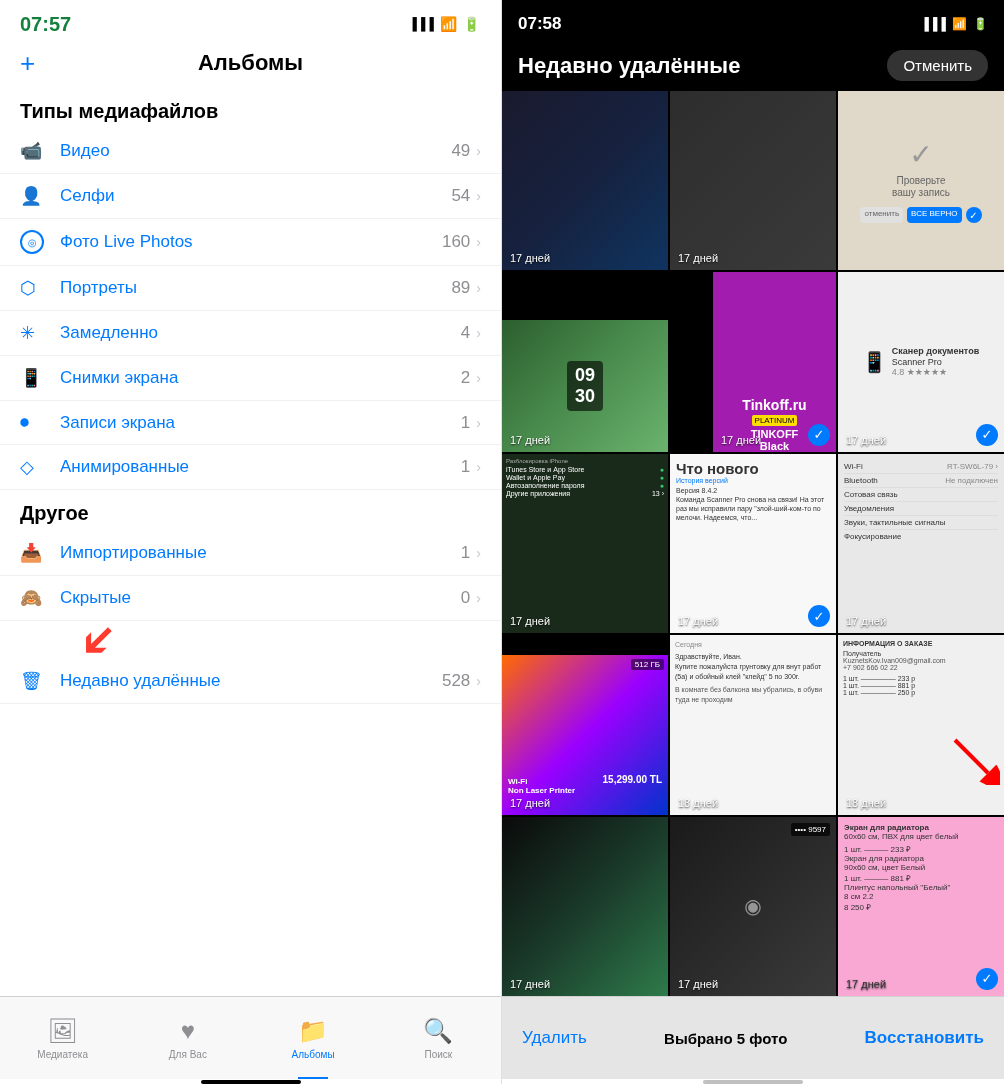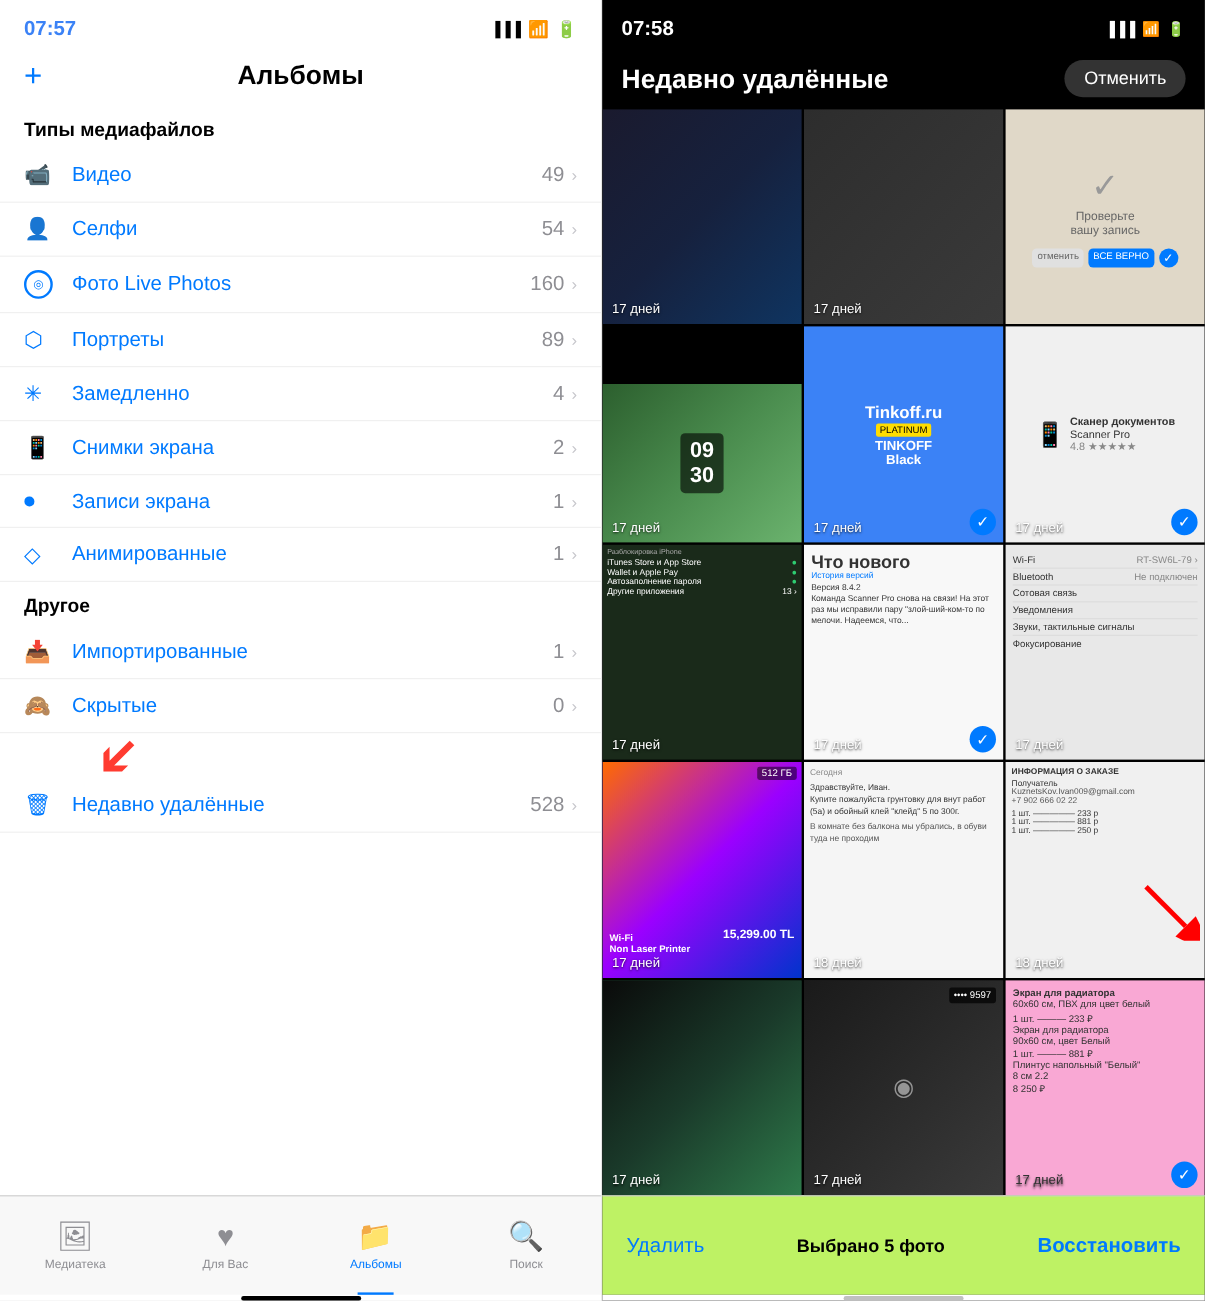--- a/index.html
+++ b/index.html
@@ -24,23 +24,23 @@
     }
 
     .status-bar-left {
       display: flex;
       align-items: center;
       justify-content: space-between;
       padding: 12px 20px 8px 20px;
       height: 44px;
     }
     .status-time {
-      font-size: 17px;
+      font-size: 20px;
       font-weight: 600;
-      color: #3b82f6;
+      color: #15803d;
     }
     .status-icons {
       display: flex;
       gap: 6px;
       align-items: center;
     }
 
     .albums-header {
       display: flex;
       align-items: center;
@@ -56,21 +56,21 @@
     }
     .albums-add {
       position: absolute;
       left: 20px;
       font-size: 26px;
       color: #007aff;
       font-weight: 300;
     }
 
     .section-header {
-      font-size: 16px;
+      font-size: 20px;
       font-weight: 700;
       color: #000;
       padding: 12px 20px 6px 20px;
     }
 
     .list-item {
       display: flex;
       align-items: center;
       padding: 11px 20px;
       border-bottom: 1px solid #f0f0f0;
@@ -215,21 +215,21 @@
     .thumb-3 { background: linear-gradient(135deg, #b8cce4 0%, #d9e8f5 100%); }
     .thumb-4 { background: linear-gradient(135deg, #2c5f2e 0%, #4a8c4e 50%, #6bb36e 100%); }
     .thumb-5 { background: linear-gradient(135deg, #1a5276 0%, #1a7bb3 100%); }
     .thumb-6 { background: linear-gradient(135deg, #f0f0f0 0%, #d0d0d0 100%); }
 
     .bottom-action-bar {
       display: flex;
       align-items: center;
       justify-content: space-between;
       padding: 28px 20px;
-      background: #bef264;
+      background: #e5e5e5;
       height: 83px;
       border-top: 1px solid #d0d0d0;
     }
     .action-delete {
       font-size: 17px;
       color: #007aff;
       cursor: pointer;
     }
     .action-selected-info {
       font-size: 15px;
@@ -439,21 +439,21 @@
     </div>
 
     <div class="photo-cell thumb-4" style="position:relative;margin-top:48px;">
       <div style="position:absolute; inset:0; display:flex; align-items:center; justify-content:center;">
         <div style="background: rgba(0,0,0,0.6); border-radius:4px; padding:4px 8px; text-align:center;">
           <div style="color:#fff; font-size:18px; font-weight:700;">09<br>30</div>
         </div>
       </div>
       <span class="photo-days-label">17 дней</span>
     </div>
-    <div class="photo-cell thumb-5" style="background:#3b82f6; display:flex; align-items:center; justify-content:center;">
+    <div class="photo-cell thumb-5" style="background:#a21caf; display:flex; align-items:flex-end; justify-content:center;margin-left:43px;">
       <div style="text-align:center; color:#fff; font-size:10px;">
         <div style="font-size:14px; font-weight:700;">Tinkoff.ru</div>
         <div style="font-size:8px; background:#ffdd00; color:#000; border-radius:2px; padding:1px 3px; margin:2px auto; width:fit-content;">PLATINUM</div>
         <div style="font-size:11px; font-weight:700;">TINKOFF<br>Black</div>
         <span style="position:absolute; bottom:6px; right:6px; background:#007aff; border-radius:50%; width:22px; height:22px; display:inline-flex; align-items:center; justify-content:center; color:#fff; font-size:13px;">✓</span>
       </div>
       <span class="photo-days-label">17 дней</span>
     </div>
     <div class="photo-cell thumb-6" style="background:#f0f0f0; display:flex; flex-direction:column; align-items:center; justify-content:center; gap:3px; padding:6px;">
       <div style="display:flex; gap:4px; align-items:center;">
@@ -514,21 +514,21 @@
         <div style="display:flex; justify-content:space-between; padding:2px 0; border-bottom:1px solid #ddd;">
             <span>Звуки, тактильные сигналы</span>
           </div>
         <div style="display:flex; justify-content:space-between; padding:2px 0;">
             <span>Фокусирование</span>
           </div>
       </div>
       <span class="photo-days-label">17 дней</span>
     </div>
 
-    <div class="photo-cell" style="background:#4c1d95; overflow:hidden; position:relative;">
+    <div class="photo-cell" style="background:#4c1d95; overflow:hidden; position:relative;margin-top:20px;">
       <div style="position:absolute; inset:0; background: linear-gradient(135deg, #ff6b00 0%, #9b00ff 50%, #0033cc 100%);"></div>
       <div style="position:absolute; top:4px; right:4px; font-size:8px; color:#fff; background:rgba(0,0,0,0.5); padding:1px 4px; border-radius:2px;">512 ГБ</div>
       <div style="position:absolute; bottom:20px; left:6px; font-size:8px; color:#fff; font-weight:600;">Wi-Fi<br>Non Laser Printer</div>
       <div style="position:absolute; bottom:30px; right:6px; font-size:10px; color:#fff; font-weight:700;">15,299.00 TL</div>
       <span class="photo-days-label">17 дней</span>
     </div>
     <div class="photo-cell" style="background:#f5f5f5; padding:5px; overflow:hidden;">
       <div style="font-size:7px; color:#333; line-height:1.4;">
         <div style="color:#888; margin-bottom:2px;">Сегодня</div>
         <div>Здравствуйте, Иван.<br>Купите пожалуйста грунтовку для внут работ (5а) и обойный клей "клейд" 5 по 300г.</div>

